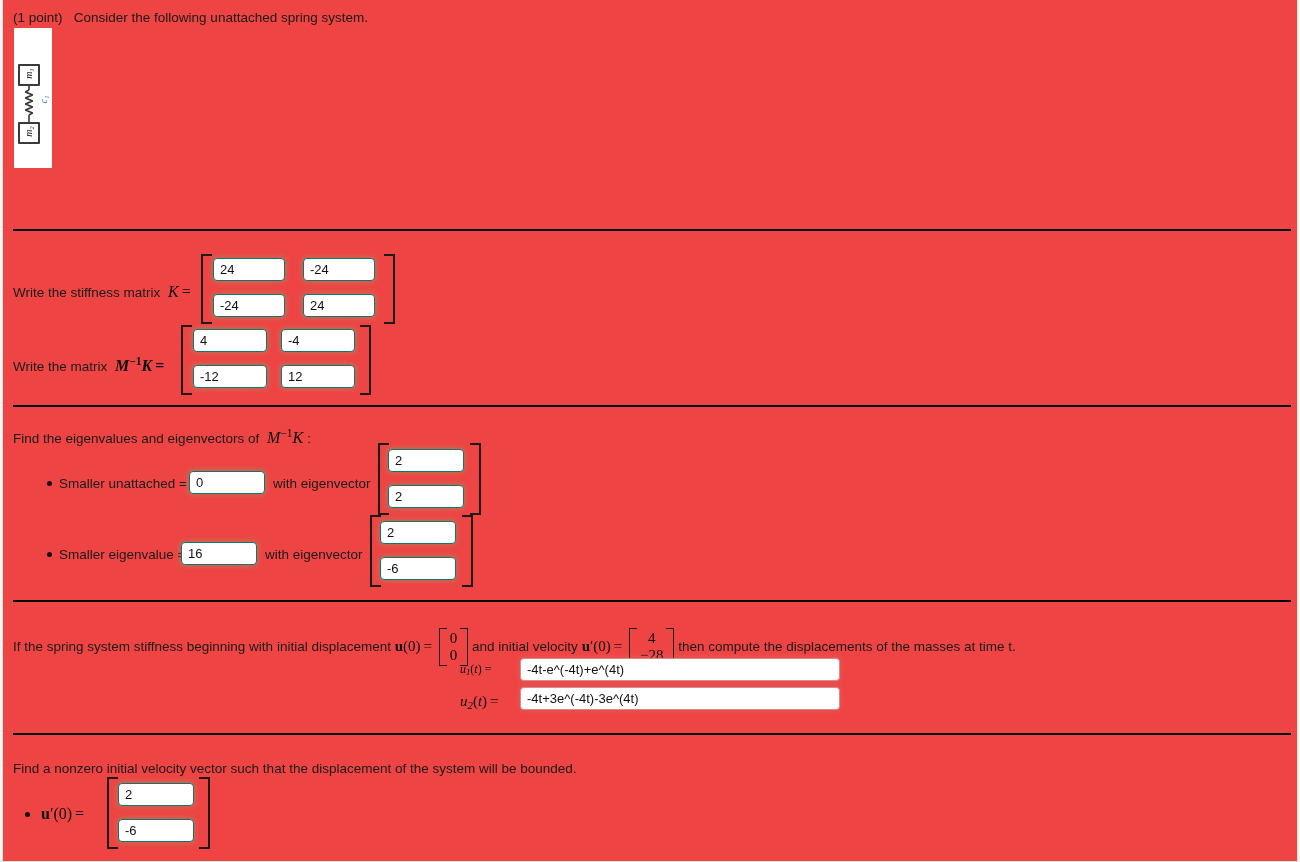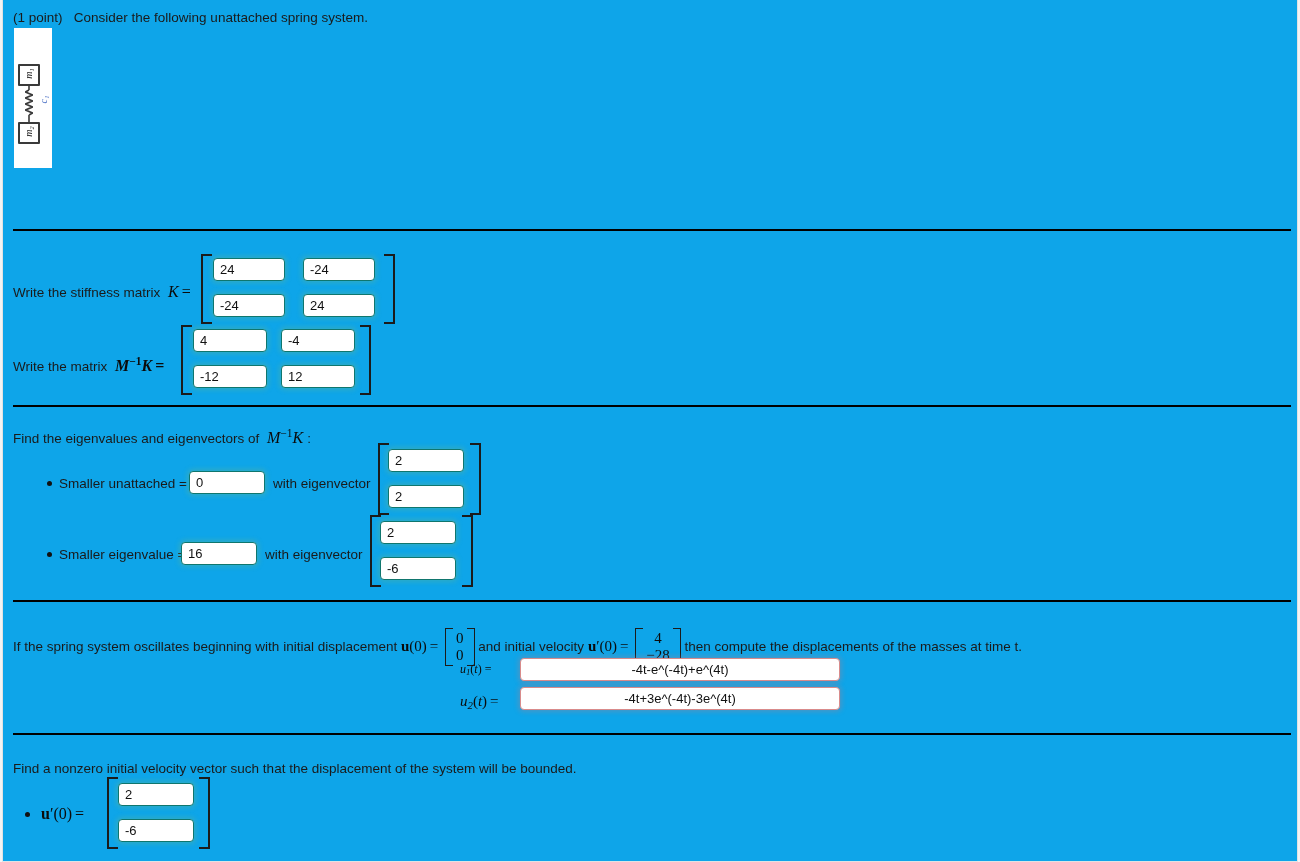--- a/index.html
+++ b/index.html
@@ -13,21 +13,21 @@
     color: #1a1a1a;
     position: relative;
     overflow: hidden;
   }
   .page {
     position: absolute;
     left: 2px;
     top: 0;
     width: 1296px;
     height: 862px;
-    background: #0ea5e9;
+    background: #ef4444;
     border-left: 1px solid #e2e2e2;
     border-right: 1px solid #e2e2e2;
     border-bottom: 1px solid #e2e2e2;
   }
 
   
   .math {
     font-family: "Liberation Serif", serif;
     font-style: italic;
     color: #0b0b0b;
@@ -129,21 +129,20 @@
     border: 1px solid #0f766e;
     border-radius: 4px;
     padding: 3px 6px;
     outline: none;
     box-shadow: 0 0 5px 2px rgba(120, 190, 120, 0.30);
     position: absolute;
   }
   .blank.wrong {
     border: 1px solid #d98b8b;
     box-shadow: 0 0 5px 2px rgba(215, 120, 120, 0.28);
-    text-align: center;
   }
 
   
   .bracket {
     position: absolute;
     font-family: "Liberation Serif", serif;
     color: #1a1a1a;
     font-weight: 400;
   }
   .bracket::before {
@@ -273,21 +272,21 @@
   <input class="blank" style="left: 178px; top: 542px; width: 76px;" value="16">
   <div class="label-text" style="left:262px; top:547px;">with eigenvector</div>
   <div class="bracket" style="left:367px; top:515px; height:72px; width:9px;"></div>
   <div class="bracket right" style="left:459px; top:515px; height:72px; width:9px;"></div>
   <input class="blank" style="left: 377px; top: 521px; width: 76px;" value="2">
   <input class="blank" style="left: 377px; top: 557px; width: 76px;" value="-6">
 
   <hr class="rule" style="top:600px">
 
   <div class="label-text" style="left:10px; top:628px;">
-    <span>If the spring system oscillates beginning with initial displacement</span>
+    <span>If the spring system stiffness beginning with initial displacement</span>
     <span class="math" style="font-size:15px;">
       <span class="bf">u</span><span class="up">(0)</span><span class="eq">=</span>
     </span>
     <span class="inline-vec">
       <span style="display:block">0</span>
       <span style="display:block">0</span>
     </span>
     <span>and initial velocity</span>
     <span class="math" style="font-size:15px;">
       <span class="bf">u</span><span class="up">′(0)</span><span class="eq">=</span>

